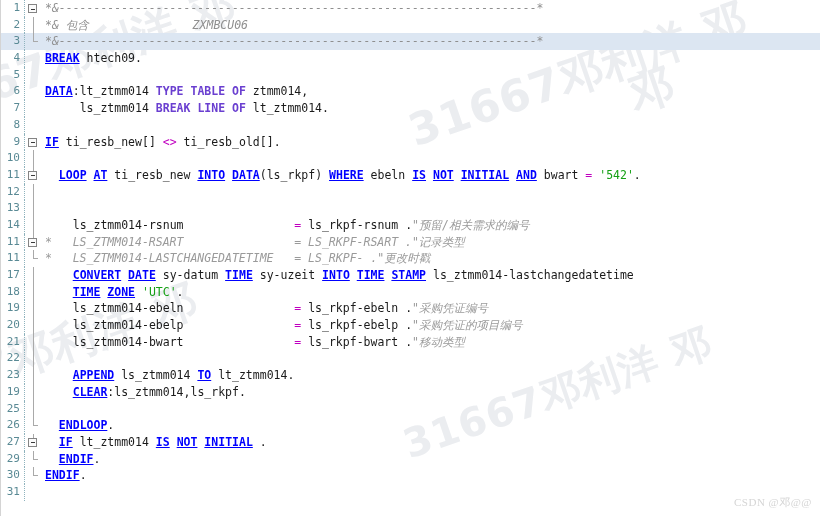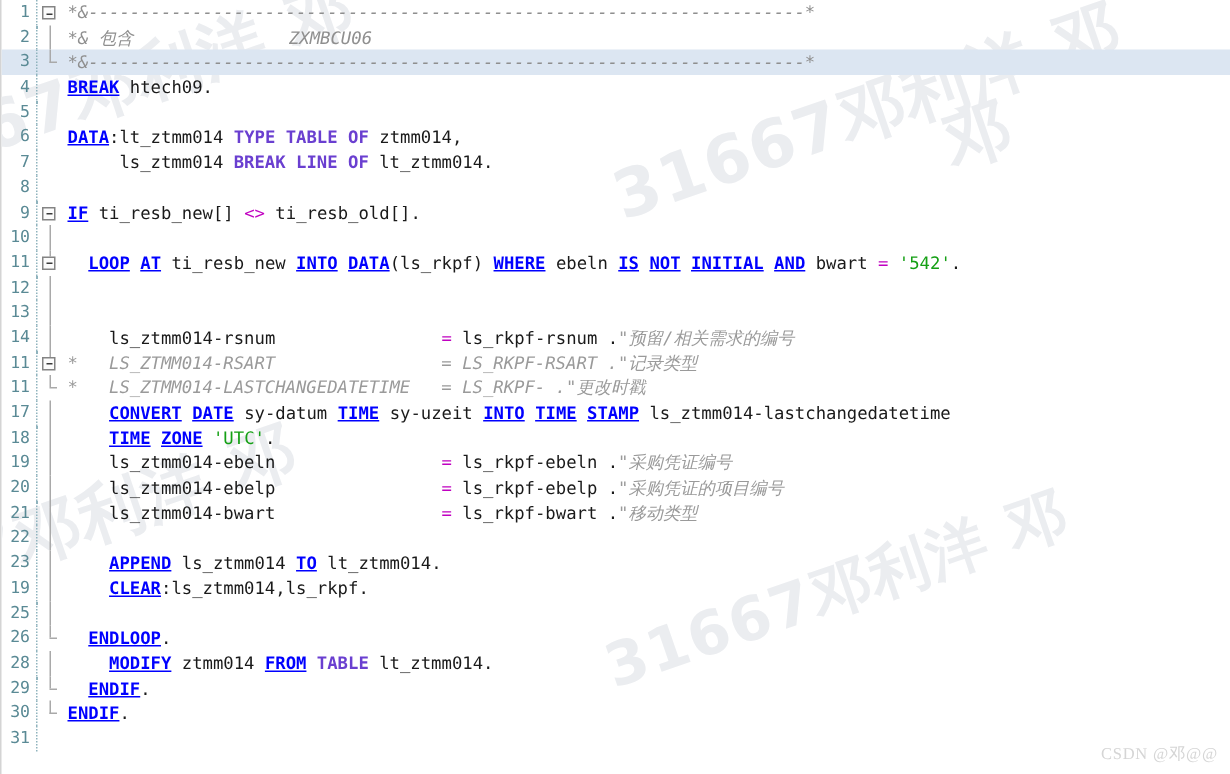--- a/index.html
+++ b/index.html
@@ -190,20 +190,20 @@
       <div class="line"><div class="gutter">17</div><div class="fold"><span class="vline"></span></div><div class="code">    <span class="kw">CONVERT</span> <span class="kw">DATE</span> <span class="id">sy</span><span class="punct">-</span><span class="id">datum</span> <span class="kw">TIME</span> <span class="id">sy</span><span class="punct">-</span><span class="id">uzeit</span> <span class="kw">INTO</span> <span class="kw">TIME</span> <span class="kw">STAMP</span> <span class="id">ls_ztmm014</span><span class="punct">-</span><span class="id">lastchangedatetime</span></div></div>
       <div class="line"><div class="gutter">18</div><div class="fold"><span class="vline"></span></div><div class="code">    <span class="kw">TIME</span> <span class="kw">ZONE</span> <span class="str">'UTC'</span><span class="punct">.</span></div></div>
       <div class="line"><div class="gutter">19</div><div class="fold"><span class="vline"></span></div><div class="code">    <span class="id">ls_ztmm014</span><span class="punct">-</span><span class="id">ebeln</span>                <span class="op">=</span> <span class="id">ls_rkpf</span><span class="punct">-</span><span class="id">ebeln</span> <span class="punct">.</span><span class="cmt">"采购凭证编号</span></div></div>
       <div class="line"><div class="gutter">20</div><div class="fold"><span class="vline"></span></div><div class="code">    <span class="id">ls_ztmm014</span><span class="punct">-</span><span class="id">ebelp</span>                <span class="op">=</span> <span class="id">ls_rkpf</span><span class="punct">-</span><span class="id">ebelp</span> <span class="punct">.</span><span class="cmt">"采购凭证的项目编号</span></div></div>
       <div class="line"><div class="gutter">21</div><div class="fold"><span class="vline"></span></div><div class="code">    <span class="id">ls_ztmm014</span><span class="punct">-</span><span class="id">bwart</span>                <span class="op">=</span> <span class="id">ls_rkpf</span><span class="punct">-</span><span class="id">bwart</span> <span class="punct">.</span><span class="cmt">"移动类型</span></div></div>
       <div class="line"><div class="gutter">22</div><div class="fold"><span class="vline"></span></div><div class="code"></div></div>
       <div class="line"><div class="gutter">23</div><div class="fold"><span class="vline"></span></div><div class="code">    <span class="kw">APPEND</span> <span class="id">ls_ztmm014</span> <span class="kw">TO</span> <span class="id">lt_ztmm014</span><span class="punct">.</span></div></div>
       <div class="line"><div class="gutter">19</div><div class="fold"><span class="vline"></span></div><div class="code">    <span class="kw">CLEAR</span><span class="punct">:</span><span class="id">ls_ztmm014</span><span class="punct">,</span><span class="id">ls_rkpf</span><span class="punct">.</span></div></div>
       <div class="line"><div class="gutter">25</div><div class="fold"><span class="vline"></span></div><div class="code"></div></div>
       <div class="line"><div class="gutter">26</div><div class="fold"><span class="vline half-top"></span><span class="tick"></span></div><div class="code">  <span class="kw">ENDLOOP</span><span class="punct">.</span></div></div>
-      <div class="line"><div class="gutter">28</div><div class="fold"><span class="vline"></span></div><div class="code">    <span class="kw">MODIFY</span> <span class="id">ztmm014</span> <span class="kw">FROM</span> <span class="kw2">TABLE</span> <span class="id">lt_ztmm014</span><span class="punct">.</span></div></div>
+      <div class="line"><div class="gutter">27</div><div class="fold"><span class="vline half-top"></span><span class="box"></span></div><div class="code">  <span class="kw">IF</span> <span class="id">lt_ztmm014</span> <span class="kw">IS</span> <span class="kw">NOT</span> <span class="kw">INITIAL</span> <span class="punct">.</span></div></div>
       <div class="line"><div class="gutter">29</div><div class="fold"><span class="vline half-top"></span><span class="tick"></span></div><div class="code">  <span class="kw">ENDIF</span><span class="punct">.</span></div></div>
       <div class="line"><div class="gutter">30</div><div class="fold"><span class="corner"></span></div><div class="code"><span class="kw">ENDIF</span><span class="punct">.</span></div></div>
       <div class="line"><div class="gutter">31</div><div class="fold"></div><div class="code"></div></div>
     </div>
 
   <div class="csdn">CSDN @邓@@</div>
 </div>
 
 </body></html>

